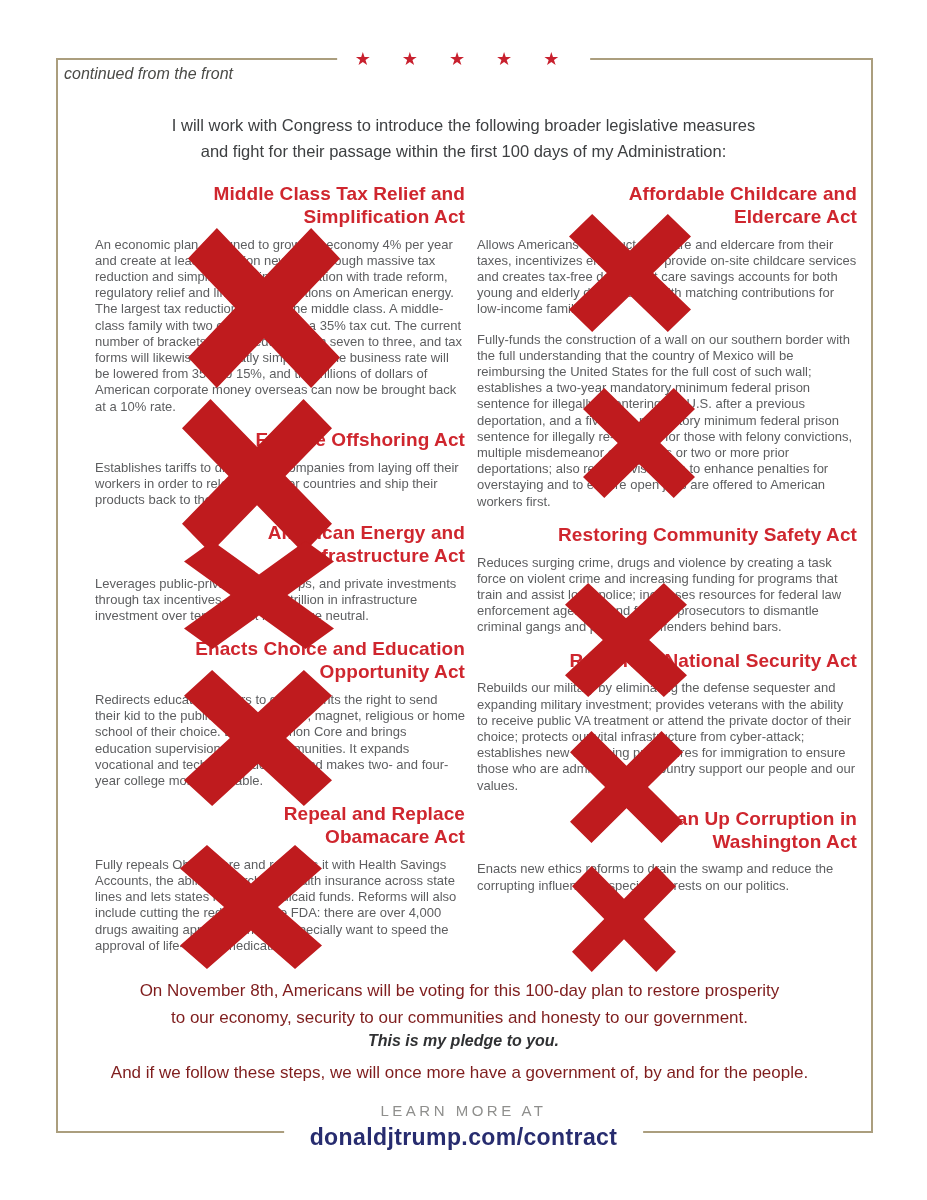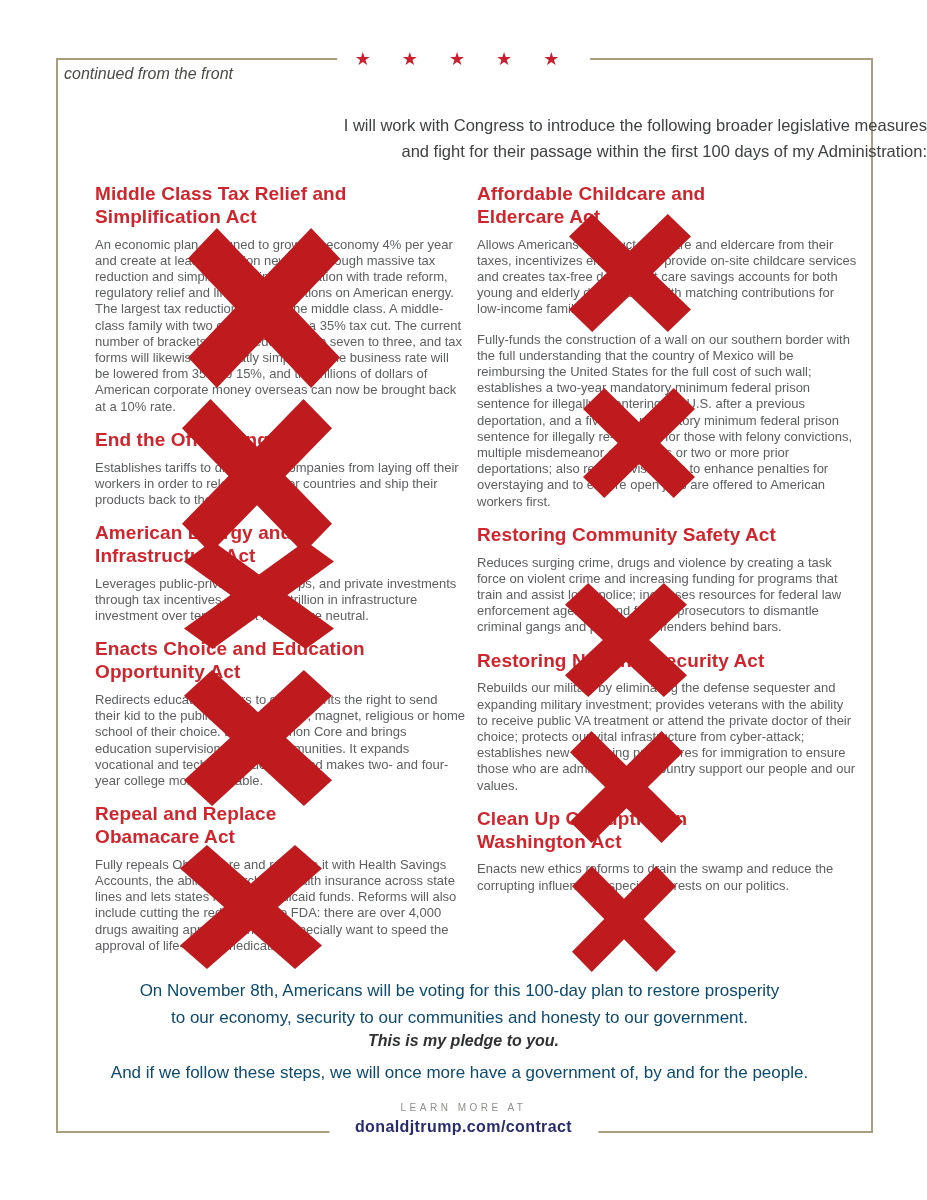--- a/index.html
+++ b/index.html
@@ -37,56 +37,57 @@
     position: absolute;
     left: 64px; top: 65px;
     font-style: italic;
     font-size: 16px;
     color: #4b4b47;
     z-index: 1;
   }
   .intro {
     position: absolute;
     left: 0; right: 0; top: 112px;
-    text-align: right;
+    text-align: center;
     font-size: 16.5px;
     line-height: 1.6;
     color: #3e4042;
     white-space: pre-line;
     z-index: 1;
   }
   .col { position: absolute; top: 183px; z-index: 1; }
   #col-left  { left: 95px;  width: 370px; }
   #col-right { left: 477px; width: 380px; }
   .section { margin: 0 0 14px 0; }
   .section h3 {
     margin: 0 0 8px 0;
     font-size: 19px;
     font-weight: bold;
     line-height: 1.2;
     letter-spacing: 0.1px;
     color: #cf262e;
     white-space: pre-line;
+    text-align: right;
   }
   .section p {
     margin: 0;
     font-size: 13px;
     line-height: 16.2px;
     color: #5d5e60;
   }
   .xwrap { position: absolute; z-index: 3; pointer-events: none; }
   .xwrap svg { display: block; width: 100%; height: 100%; }
   .xwrap polygon { fill: #bf1b1e; }
   .closing1, .final {
     position: absolute;
     left: 0; right: 8px;
     text-align: center;
     font-size: 17px;
     line-height: 1.6;
-    color: #0c4a6e;
+    color: #7f1d1d;
     white-space: pre-line;
     z-index: 1;
   }
   .closing1 { top: 977px; }
   .pledge {
     position: absolute;
     left: 0; right: 0; top: 1032px;
     text-align: center;
     font-size: 16px;
     font-weight: bold;
@@ -98,28 +99,28 @@
   .footer {
     position: absolute;
     left: 50%; top: 1100px;
     transform: translateX(-50%);
     background: #ffffff;
     padding: 2px 26px 8px 26px;
     text-align: center;
     z-index: 2;
   }
   .learn {
-    font-size: 10px;
+    font-size: 15px;
     letter-spacing: 3.5px;
     color: #8f8f8d;
     margin-bottom: 5px;
     white-space: nowrap;
   }
   .url {
-    font-size: 16px;
+    font-size: 23px;
     font-weight: bold;
     letter-spacing: 0.4px;
     color: #272c6f;
     white-space: nowrap;
     cursor: pointer;
   }
 </style>
 </head>
 <body>
 

